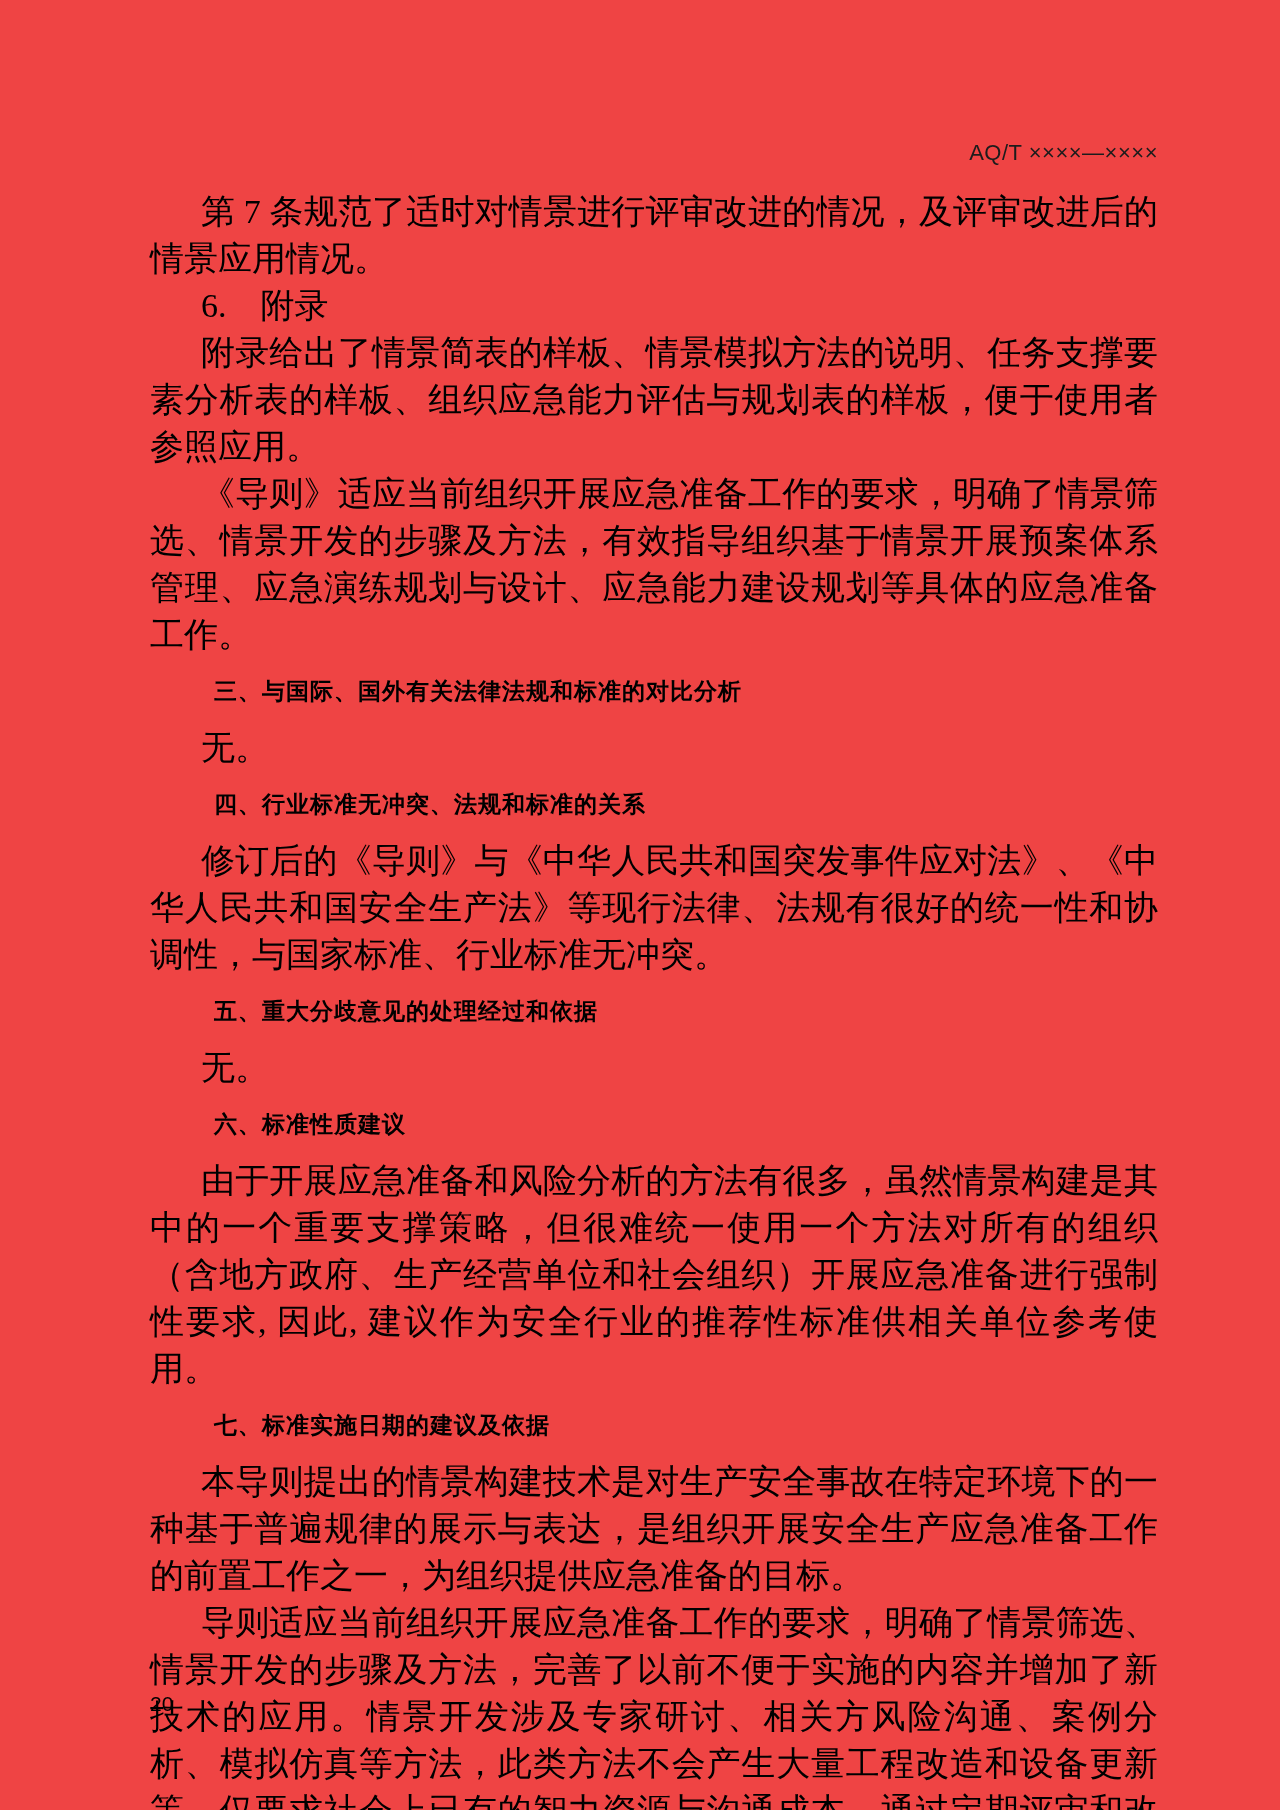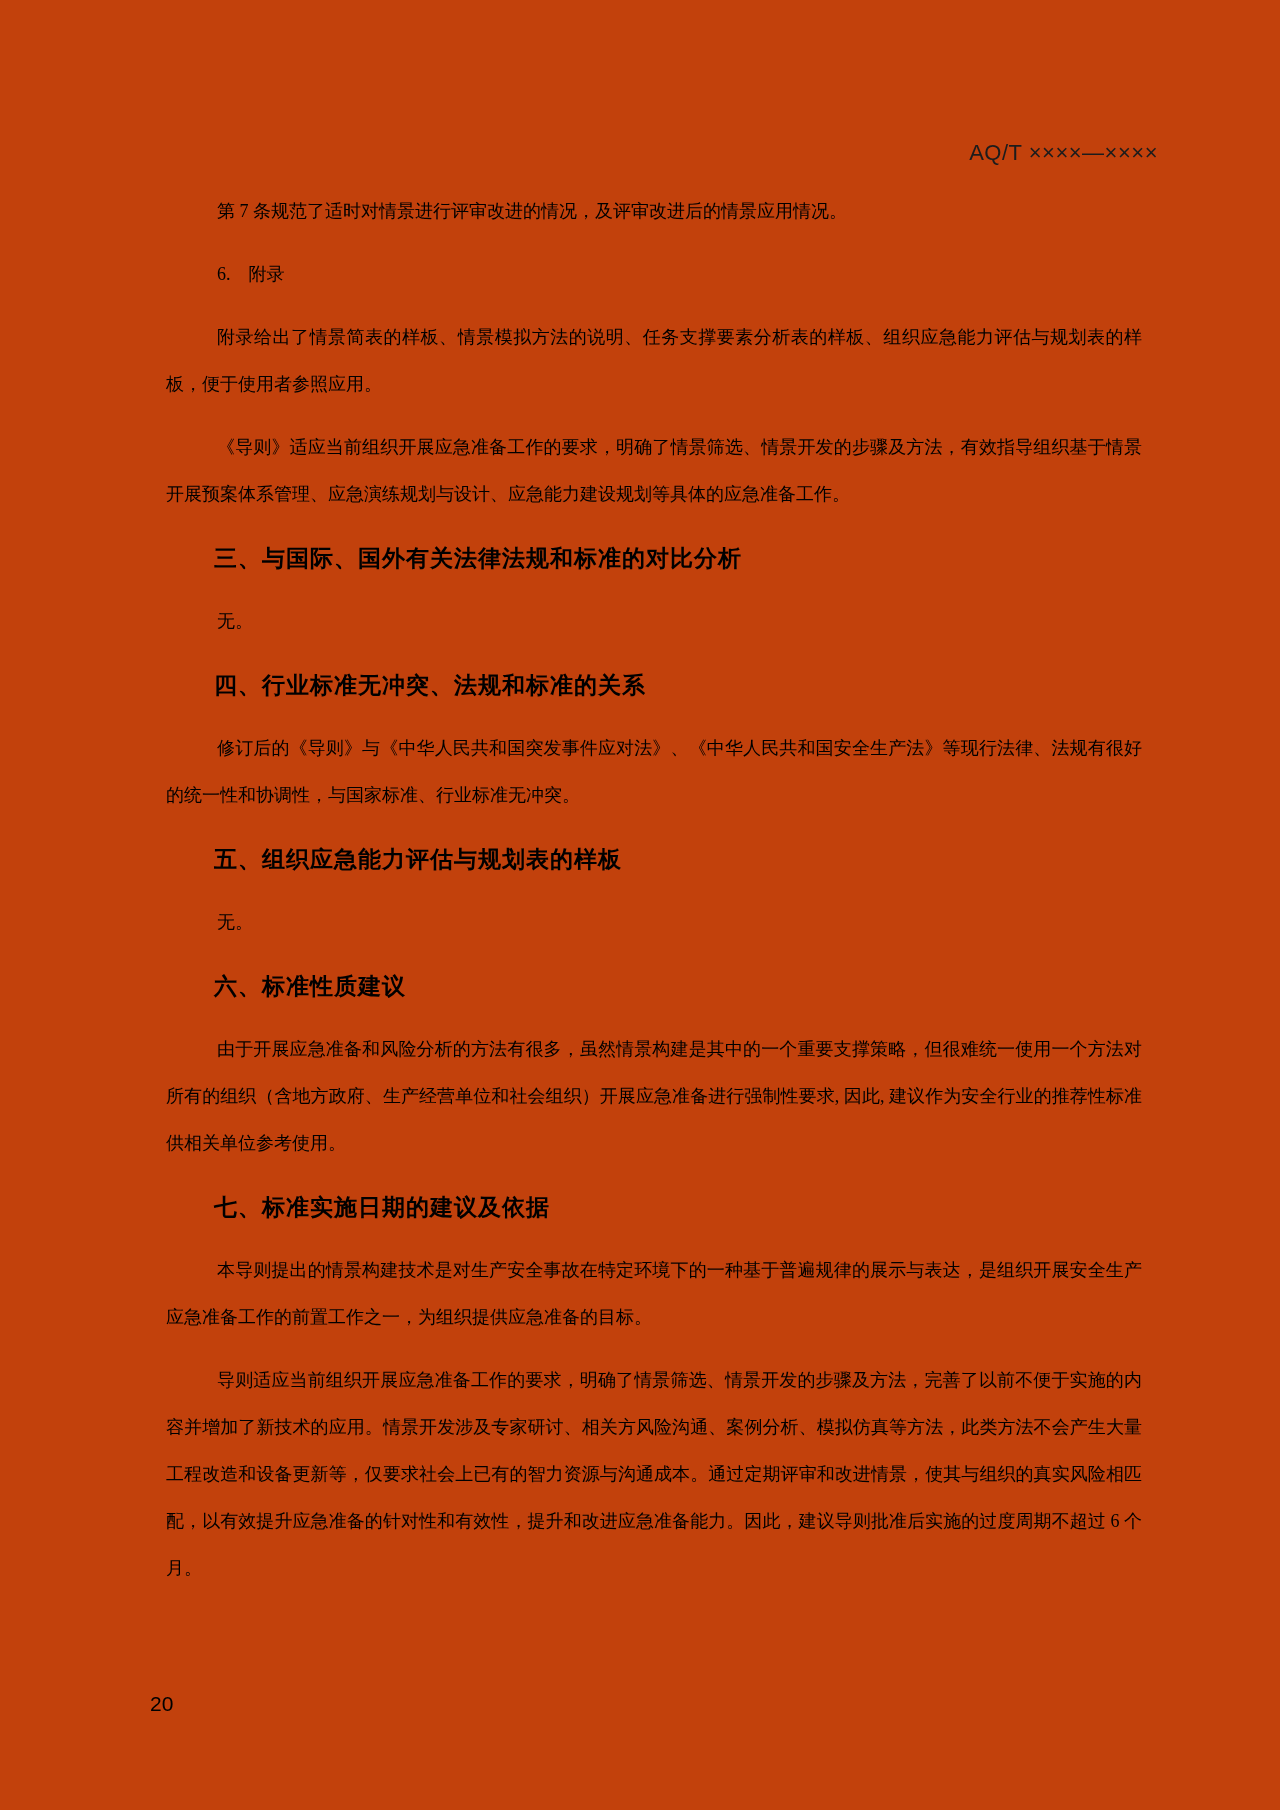--- a/index.html
+++ b/index.html
@@ -4,43 +4,43 @@
 <style>
   html, body {
     margin: 0;
     padding: 0;
     background: #ffffff;
   }
   .page {
     position: relative;
     width: 1280px;
     height: 1810px;
-    background: #c2410c;
+    background: #ef4444;
     box-sizing: border-box;
     padding: 140px 122px 0 150px;
     color: #000000;
     overflow: hidden;
   }
   .doc-header {
     font-family: "Liberation Sans", "DejaVu Sans", sans-serif;
     font-size: 22px;
     line-height: 26px;
     text-align: right;
     color: #1c1c1c;
     margin: 0 0 22px 0;
     letter-spacing: 0.5px;
   }
   .para {
     font-family: "Liberation Serif", "DejaVu Serif", serif;
-    font-size: 18px;
+    font-size: 34px;
     line-height: 47px;
     text-align: justify;
     text-justify: inter-character;
     text-indent: 51px;
-    margin: 16px;
+    margin: 0;
     color: #000000;
   }
   .heading {
     font-family: "Liberation Sans", "DejaVu Sans", sans-serif;
     font-weight: 700;
     font-size: 23px;
     line-height: 48px;
     text-indent: 64px;
     margin: 9px 0 9px 0;
     color: #000000;
@@ -67,21 +67,21 @@
   <p class="para">6.　附录</p>
   <p class="para">附录给出了情景简表的样板、情景模拟方法的说明、任务支撑要素分析表的样板、组织应急能力评估与规划表的样板，便于使用者参照应用。</p>
   <p class="para">《导则》适应当前组织开展应急准备工作的要求，明确了情景筛选、情景开发的步骤及方法，有效指导组织基于情景开展预案体系管理、应急演练规划与设计、应急能力建设规划等具体的应急准备工作。</p>
 
   <h2 class="heading">三、与国际、国外有关法律法规和标准的对比分析</h2>
   <p class="para">无。</p>
 
   <h2 class="heading">四、行业标准无冲突、法规和标准的关系</h2>
   <p class="para">修订后的《导则》与《中华人民共和国突发事件应对法》、《中华人民共和国安全生产法》等现行法律、法规有很好的统一性和协调性，与国家标准、行业标准无冲突。</p>
 
-  <h2 class="heading">五、组织应急能力评估与规划表的样板</h2>
+  <h2 class="heading">五、重大分歧意见的处理经过和依据</h2>
   <p class="para">无。</p>
 
   <h2 class="heading">六、标准性质建议</h2>
   <p class="para">由于开展应急准备和风险分析的方法有很多，虽然情景构建是其中的一个重要支撑策略，但很难统一使用一个方法对所有的组织（含地方政府、生产经营单位和社会组织）开展应急准备进行强制性要求, 因此, 建议作为安全行业的推荐性标准供相关单位参考使用。</p>
 
   <h2 class="heading">七、标准实施日期的建议及依据</h2>
   <p class="para">本导则提出的情景构建技术是对生产安全事故在特定环境下的一种基于普遍规律的展示与表达，是组织开展安全生产应急准备工作的前置工作之一，为组织提供应急准备的目标。</p>
   <p class="para">导则适应当前组织开展应急准备工作的要求，明确了情景筛选、情景开发的步骤及方法，完善了以前不便于实施的内容并增加了新技术的应用。情景开发涉及专家研讨、相关方风险沟通、案例分析、模拟仿真等方法，此类方法不会产生大量工程改造和设备更新等，仅要求社会上已有的智力资源与沟通成本。通过定期评审和改进情景，使其与组织的真实风险相匹配，以有效提升应急准备的针对性和有效性，提升和改进应急准备能力。因此，建议导则批准后实施的过度周期不超过 6 个月。</p>
 
   <div class="page-number">20</div>

